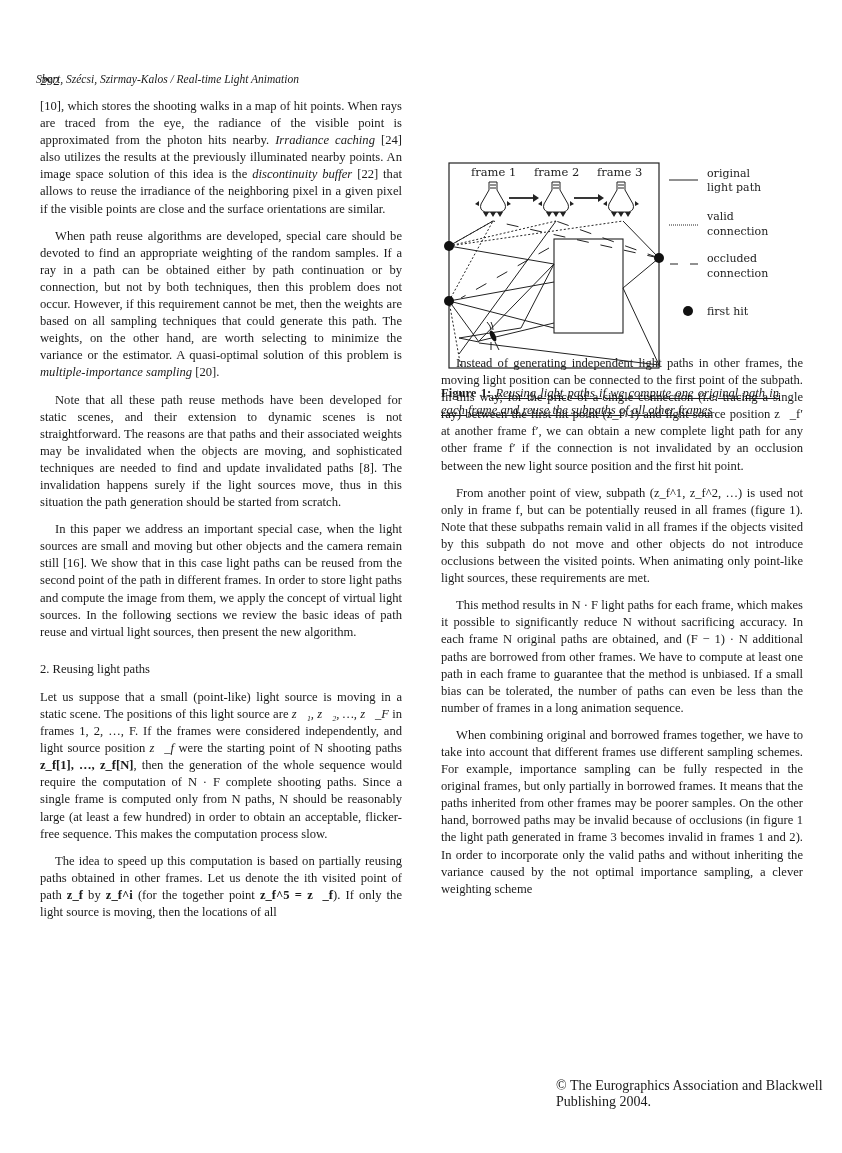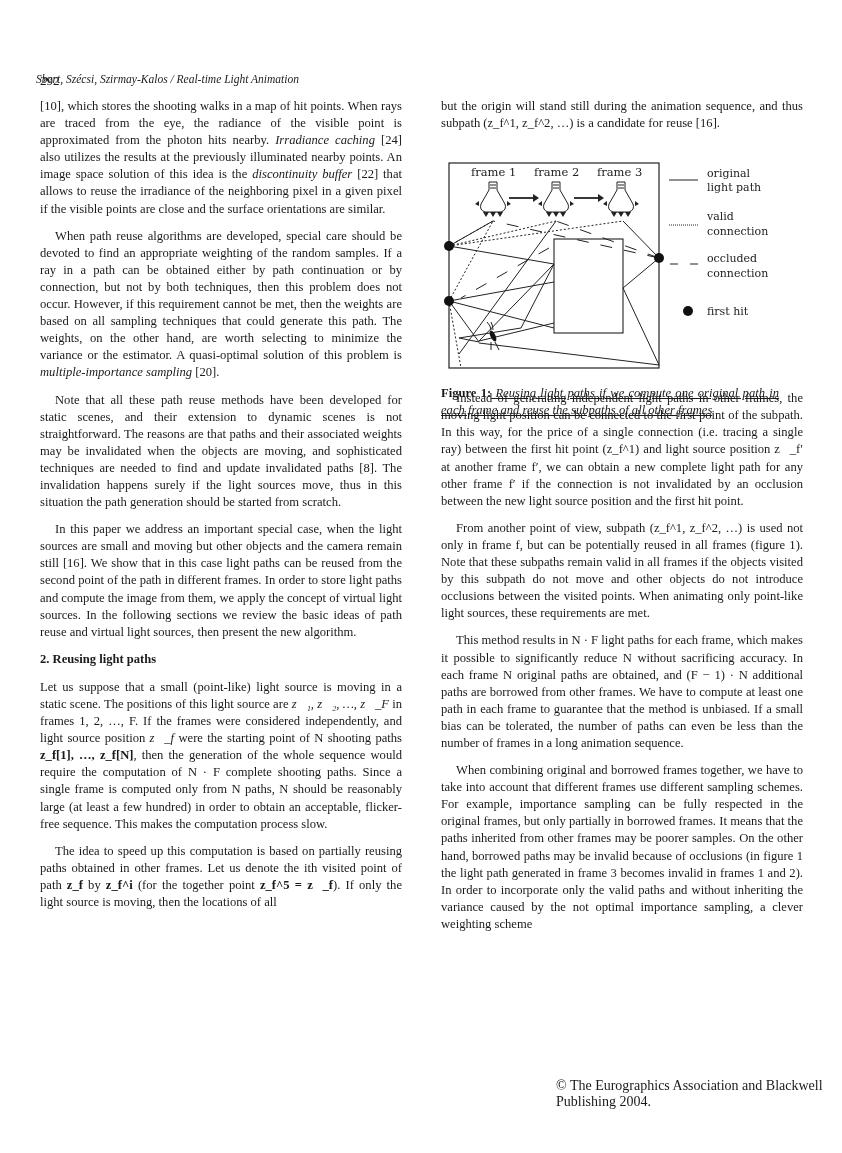--- a/index.html
+++ b/index.html
@@ -5,21 +5,21 @@
   html, body { margin:0; padding:0; background:#ffffff; }
   body { width:842px; height:1153px; position:relative; overflow:hidden;
          font-family:"Liberation Serif", serif; color:#1a1a1a; }
   .header-num { position:absolute; left:40px; top:73px; font-size:13px; }
   .header-title { position:absolute; left:0; width:776px; top:73px; font-size:11.5px; font-style:italic;padding-left:36px; }
   .col { position:absolute; width:362px; font-size:12.6px; line-height:17.1px; text-align:justify; hyphens:manual; }
   .col p { margin:1px 0 10px 0; }
   .col p.ind { text-indent:15px; }
   .left { left:40px; top:97px; }
   .right { left:441px; top:97px; }
-  h2 { font-size:12.6px; font-weight:bold; margin:10px 0 11px 0; }
+  h2 { font-size:12.6px; font-weight:normal; margin:20px 0 11px 0; }
   em { font-style:italic; }
   b.m { font-weight:bold; }
   .figure { position:absolute; left:441px; top:158px; width:362px; height:215px; }
   .caption { position:absolute; left:441px; top:385px; width:338px; font-size:12.6px; line-height:17px; text-align:justify; }
   .caption b { font-weight:bold; }
   .caption i { font-style:italic;text-decoration:underline; }
   .footer { position:absolute; left:556px; top:1078px; font-size:14px; }
   .legend-text { font-family:"DejaVu Serif", serif; font-size:11px; fill:#222; }
   .frame-label { font-family:"DejaVu Serif", serif; font-size:11.5px; fill:#222; }
   .right .p-instead { margin-top:72px; }
@@ -34,21 +34,20 @@
   <p><span>[10], which stores the shooting walks in a map of hit points. When rays are traced from the eye, the radiance of the visible point is approximated from the photon hits nearby. </span><em>Irradiance caching</em><span> [24] also utilizes the results at the previously illuminated nearby points. An image space solution of this idea is the </span><em>discontinuity buffer</em><span> [22] that allows to reuse the irradiance of the neighboring pixel in a given pixel if the visible points are close and the surface orientations are similar.</span></p>
   <p class="ind"><span>When path reuse algorithms are developed, special care should be devoted to find an appropriate weighting of the random samples. If a ray in a path can be obtained either by path continuation or by connection, but not by both techniques, then this problem does not occur. However, if this requirement cannot be met, then the weights are based on all sampling techniques that could generate this path. The weights, on the other hand, are worth selecting to minimize the variance or the estimator. A quasi-optimal solution of this problem is </span><em>multiple-importance sampling</em><span> [20].</span></p>
   <p class="ind">Note that all these path reuse methods have been developed for static scenes, and their extension to dynamic scenes is not straightforward. The reasons are that paths and their associated weights may be invalidated when the objects are moving, and sophisticated techniques are needed to find and update invalidated paths [8]. The invalidation happens surely if the light sources move, thus in this situation the path generation should be started from scratch.</p>
   <p class="ind">In this paper we address an important special case, when the light sources are small and moving but other objects and the camera remain still [16]. We show that in this case light paths can be reused from the second point of the path in different frames. In order to store light paths and compute the image from them, we apply the concept of virtual light sources. In the following sections we review the basic ideas of path reuse and virtual light sources, then present the new algorithm.</p>
   <h2>2.  Reusing light paths</h2>
   <p><span>Let us suppose that a small (point-like) light source is moving in a static scene. The positions of this light source are </span><i>z⃗₁, z⃗₂, …, z⃗_F</i><span> in frames 1, 2, …, F. If the frames were considered independently, and light source position </span><i>z⃗_f</i><span> were the starting point of N shooting paths </span><b class="m">z_f[1], …, z_f[N]</b><span>, then the generation of the whole sequence would require the computation of N · F complete shooting paths. Since a single frame is computed only from N paths, N should be reasonably large (at least a few hundred) in order to obtain an acceptable, flicker-free sequence. This makes the computation process slow.</span></p>
   <p class="ind"><span>The idea to speed up this computation is based on partially reusing paths obtained in other frames. Let us denote the ith visited point of path </span><b class="m">z_f</b><span> by </span><b class="m">z_f^i</b><span> (for the together point </span><b class="m">z_f^5 = z⃗_f</b><span>). If only the light source is moving, then the locations of all</span></p>
 </div>
 
 <div class="col right">
-  <p>but the origin will stand still during the animation sequence, and thus subpath (z_f^1, z_f^2, …) is a candidate for reuse [16].</p>
   <p class="ind p-instead" style="margin-top:258px">Instead of generating independent light paths in other frames, the moving light position can be connected to the first point of the subpath. In this way, for the price of a single connection (i.e. tracing a single ray) between the first hit point (z_f^1) and light source position z⃗_f′ at another frame f′, we can obtain a new complete light path for any other frame f′ if the connection is not invalidated by an occlusion between the new light source position and the first hit point.</p>
   <p class="ind">From another point of view, subpath (z_f^1, z_f^2, …) is used not only in frame f, but can be potentially reused in all frames (figure 1). Note that these subpaths remain valid in all frames if the objects visited by this subpath do not move and other objects do not introduce occlusions between the visited points. When animating only point-like light sources, these requirements are met.</p>
   <p class="ind">This method results in N · F light paths for each frame, which makes it possible to significantly reduce N without sacrificing accuracy. In each frame N original paths are obtained, and (F − 1) · N additional paths are borrowed from other frames. We have to compute at least one path in each frame to guarantee that the method is unbiased. If a small bias can be tolerated, the number of paths can even be less than the number of frames in a long animation sequence.</p>
   <p class="ind">When combining original and borrowed frames together, we have to take into account that different frames use different sampling schemes. For example, importance sampling can be fully respected in the original frames, but only partially in borrowed frames. It means that the paths inherited from other frames may be poorer samples. On the other hand, borrowed paths may be invalid because of occlusions (in figure 1 the light path generated in frame 3 becomes invalid in frames 1 and 2). In order to incorporate only the valid paths and without inheriting the variance caused by the not optimal importance sampling, a clever weighting scheme</p>
 </div>
 
 <div class="figure">
   <svg width="362" height="215" viewBox="0 0 362 215" xmlns="http://www.w3.org/2000/svg">
 
     <rect x="8" y="5" width="210" height="205" fill="none" stroke="#222" stroke-width="1.2"></rect>

